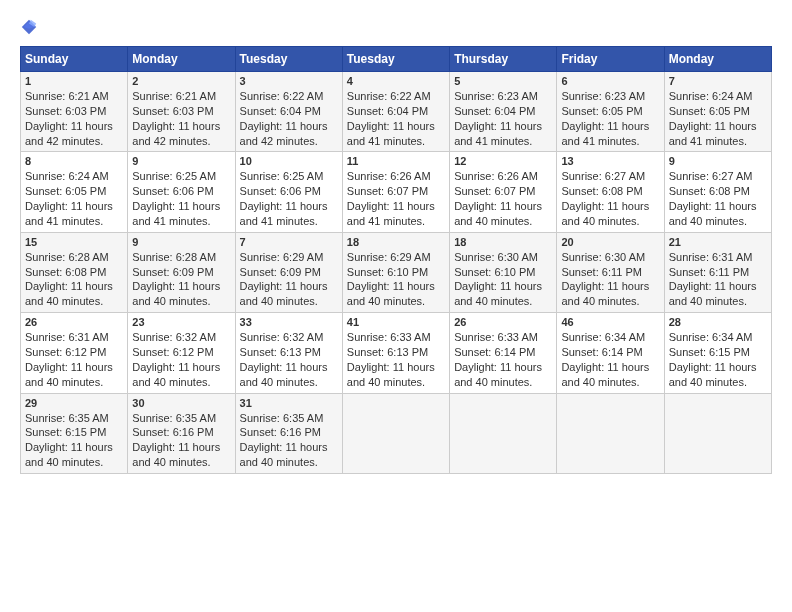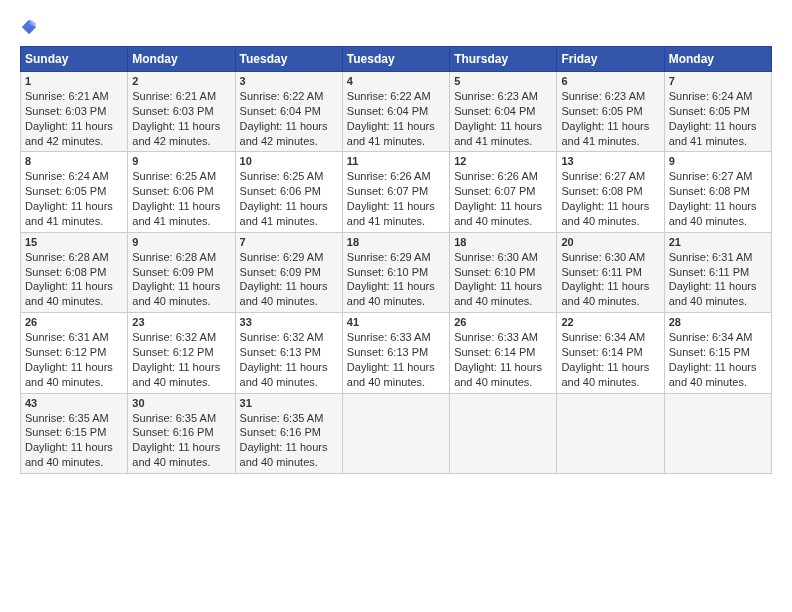--- a/index.html
+++ b/index.html
@@ -245,31 +245,31 @@
           </td>
           <td>
             <span class="day-num">41</span>
             <div class="cell-text">Sunrise: 6:33 AM<br>Sunset: 6:13 PM<br>Daylight: 11 hours and 40 minutes.</div>
           </td>
           <td>
             <span class="day-num">26</span>
             <div class="cell-text">Sunrise: 6:33 AM<br>Sunset: 6:14 PM<br>Daylight: 11 hours and 40 minutes.</div>
           </td>
           <td>
-            <span class="day-num">22</span>
+            <span class="day-num">46</span>
             <div class="cell-text">Sunrise: 6:34 AM<br>Sunset: 6:14 PM<br>Daylight: 11 hours and 40 minutes.</div>
           </td>
           <td>
             <span class="day-num">28</span>
             <div class="cell-text">Sunrise: 6:34 AM<br>Sunset: 6:15 PM<br>Daylight: 11 hours and 40 minutes.</div>
           </td>
         </tr>
         <tr>
           <td>
-            <span class="day-num">43</span>
+            <span class="day-num">29</span>
             <div class="cell-text">Sunrise: 6:35 AM<br>Sunset: 6:15 PM<br>Daylight: 11 hours and 40 minutes.</div>
           </td>
           <td>
             <span class="day-num">30</span>
             <div class="cell-text">Sunrise: 6:35 AM<br>Sunset: 6:16 PM<br>Daylight: 11 hours and 40 minutes.</div>
           </td>
           <td>
             <span class="day-num">31</span>
             <div class="cell-text">Sunrise: 6:35 AM<br>Sunset: 6:16 PM<br>Daylight: 11 hours and 40 minutes.</div>
           </td>

